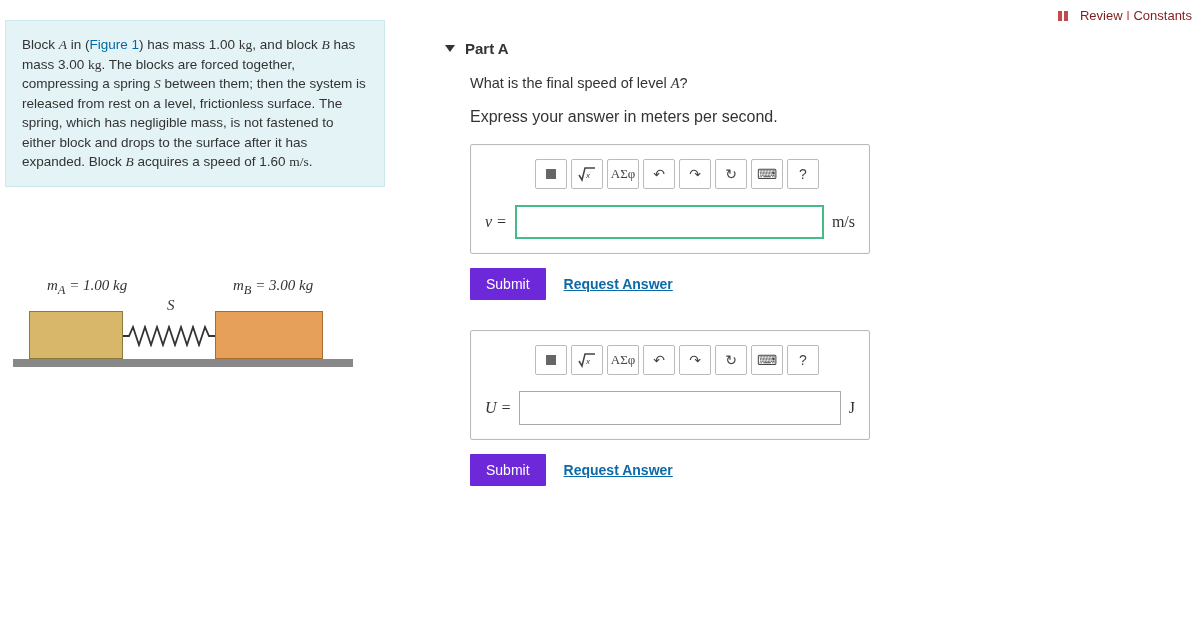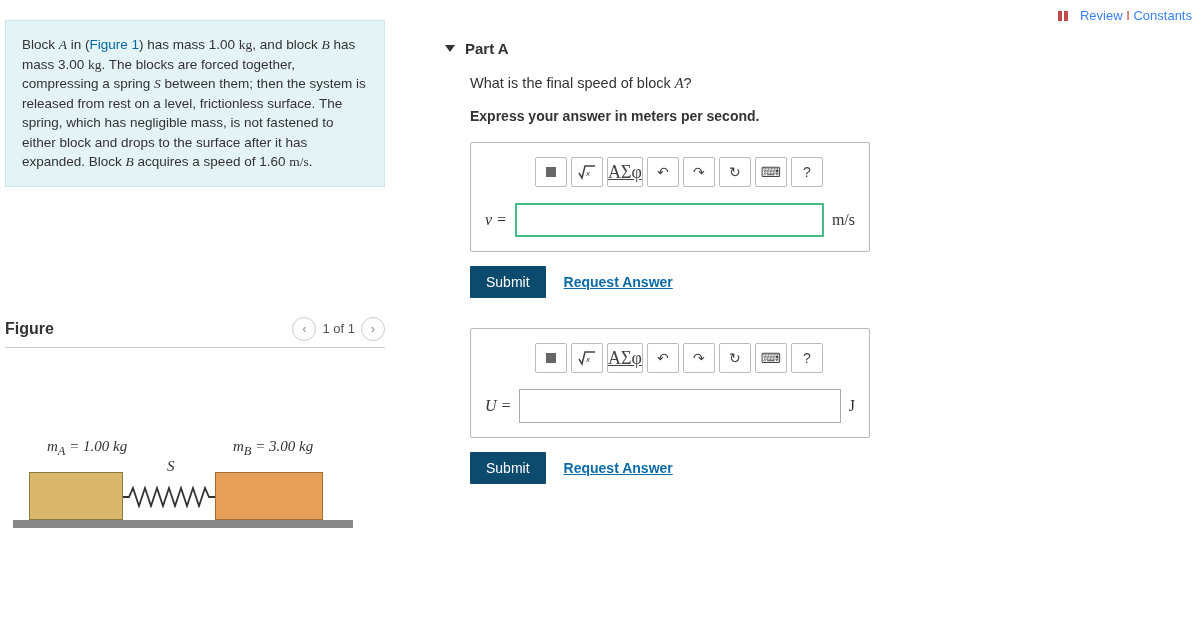--- a/index.html
+++ b/index.html
@@ -1,19 +1,19 @@
 <!DOCTYPE html>
 <html><head>
 <meta charset="utf-8">
 <style>
   * { box-sizing: border-box; margin: 0; padding: 0; }
   body { font-family: Arial, Helvetica, sans-serif; font-size: 14px; color: #333; width: 1200px; height: 627px; position: relative; background: #fff; }
   .top-links { position: absolute; top: 8px; right: 8px; font-size: 13px; }
   .top-links .icon-bar { display: inline-block; margin-right: 4px; vertical-align: middle; }
-  .top-links a { color: #3b82f6; text-decoration: none; }
+  .top-links a { color: #7f1d1d; text-decoration: none; }
   .top-links span.sep { color: #c24a4a; }
   .left-col { float: left; width: 385px; padding: 20px 0 0 5px; }
   .right-col { float: left; width: 800px; padding: 40px 0 0 60px; }
   .problem-box { background: #e4f3f6; border: 1px solid #cde8ed; padding: 14px 16px; font-size: 13.5px; line-height: 1.45; color: #333; }
   .problem-box .fig-link { color: #0369a1; }
   .it { font-style: italic; font-family: "Times New Roman", serif; }
   .roman { font-family: "Times New Roman", serif; }
   .figure-header { margin-top: 130px; display: flex; align-items: center; justify-content: space-between; border-bottom: 1px solid #ccc; padding-bottom: 6px; }
   .figure-header h3 { font-size: 16px; font-weight: bold; color: #333; }
   .fig-nav { display: flex; align-items: center; gap: 6px; font-size: 13px; color: #555; }
@@ -28,34 +28,34 @@
   .blockB { left: 210px; width: 108px; background: #e6a05a; border: 1px solid #a86c2e; }
   .spring { position: absolute; left: 118px; top: 48px; width: 92px; height: 22px; }
   .spring svg { width: 100%; height: 100%; }
   .surface { position: absolute; top: 82px; left: 8px; width: 340px; height: 8px; background: #888; }
   .part { margin-bottom: 30px; }
   .part-header { display: flex; align-items: center; cursor: pointer; margin-bottom: 18px; }
   .part-header .caret { width: 0; height: 0; border-left: 5px solid transparent; border-right: 5px solid transparent; border-top: 7px solid #333; margin-right: 10px; }
   .part-header h3 { font-size: 15px; font-weight: bold; }
   .part-body { padding-left: 25px; }
   .question { font-size: 14.5px; margin-bottom: 8px; }
-  .instruction { font-weight: bold; font-size: 14px; margin-bottom: 18px; margin-top: 16px; }
+  .instruction { font-weight: normal; font-size: 16px; margin-bottom: 18px; margin-top: 16px; }
   .answer-box { border: 1px solid #bbb; border-radius: 2px; width: 400px; padding: 14px; box-shadow: inset 0 0 0 1px rgba(0,0,0,0.02); }
   .toolbar { display: flex; align-items: center; gap: 4px; margin-bottom: 16px; padding-left: 50px; }
   .tool-btn { border: 1px solid #bbb; background: #fff; height: 30px; min-width: 32px; display: flex; align-items: center; justify-content: center; cursor: pointer; color: #444; border-radius: 2px; }
   .tool-shape { width: 10px; height: 10px; background: #666; }
-  .tool-greek { font-family: "Times New Roman", serif; font-size: 18px; letter-spacing: 0; text-decoration: underline; }
+  .tool-greek { font-family: "Times New Roman", serif; font-size: 13px; letter-spacing: 0; }
   .tool-keyboard { font-size: 14px; }
   .answer-row { display: flex; align-items: center; gap: 8px; }
   .answer-row .eq { font-style: italic; font-family: "Times New Roman", serif; font-size: 16px; white-space: nowrap; }
   .answer-input { flex: 1; border: 1px solid #4b8; height: 34px; padding: 4px 6px; box-shadow: 0 0 0 1px #4b8 inset; }
   .answer-input.plain { border: 1px solid #aaa; box-shadow: none; }
   .unit { font-family: "Times New Roman", serif; font-size: 16px; }
   .actions { margin-top: 14px; display: flex; align-items: center; gap: 18px; }
-  .submit-btn { background: #0c4a6e; color: #fff; border: none; padding: 8px 16px; font-size: 14px; cursor: pointer; border-radius: 1px; }
+  .submit-btn { background: #6d28d9; color: #fff; border: none; padding: 8px 16px; font-size: 14px; cursor: pointer; border-radius: 1px; }
   .req-link { color: #0b6aa8; font-weight: bold; text-decoration: underline; cursor: pointer; font-size: 14px; text-align: right; }
   .sqrt-icon svg { width: 18px; height: 16px; }
 </style>
 </head>
 <body>
 
 <div class="top-links">
   <span class="icon-bar">
     <svg width="14" height="10">
         <rect x="0" y="0" width="4" height="10" fill="#c24a4a"></rect>
@@ -65,28 +65,20 @@
   <a href="#">Review</a>
   <span class="sep"> I </span>
   <a href="#">Constants</a>
 </div>
 
 <div class="left-col">
   <div class="problem-box">
     <span>Block </span><span class="it">A</span><span> in (</span><span class="fig-link">Figure 1</span><span>) has mass 1.00 </span><span class="roman">kg</span><span>, and block </span><span class="it">B</span><span> has mass 3.00 </span><span class="roman">kg</span><span>. The blocks are forced together, compressing a spring </span><span class="it">S</span><span> between them; then the system is released from rest on a level, frictionless surface. The spring, which has negligible mass, is not fastened to either block and drops to the surface after it has expanded. Block </span><span class="it">B</span><span> acquires a speed of 1.60 </span><span class="roman">m/s</span><span>.</span>
   </div>
 
-  <div class="figure-header">
-    <h3>Figure</h3>
-    <div class="fig-nav">
-      <div class="nav-btn">‹</div>
-      <span>1 of 1</span>
-      <div class="nav-btn">›</div>
-    </div>
-  </div>
 
   <div class="figure-body">
     <div class="mass-label labelA">
       <span>m</span><sub>A</sub><span> = 1.00 kg</span>
     </div>
     <div class="mass-label labelS">S</div>
     <div class="mass-label labelB">
       <span>m</span><sub>B</sub><span> = 3.00 kg</span>
     </div>
     <div class="block blockA"></div>
@@ -102,21 +94,21 @@
 
 <div class="right-col">
 
   <div class="part">
     <div class="part-header">
       <div class="caret"></div>
       <h3>Part A</h3>
     </div>
     <div class="part-body">
       <div class="question">
-        <span>What is the final speed of block </span><span class="it">A</span><span>?</span>
+        <span>What is the final speed of level </span><span class="it">A</span><span>?</span>
       </div>
       <div class="instruction">Express your answer in meters per second.</div>
       <div class="answer-box">
         <div class="toolbar">
           <div class="tool-btn">
               <div class="tool-shape"></div>
             </div>
           <div class="tool-btn sqrt-icon">
             <svg viewBox="0 0 18 16">
                 <path d="M1 9 L4 14 L7 2 L17 2" stroke="#444" fill="none" stroke-width="1.5"></path>

